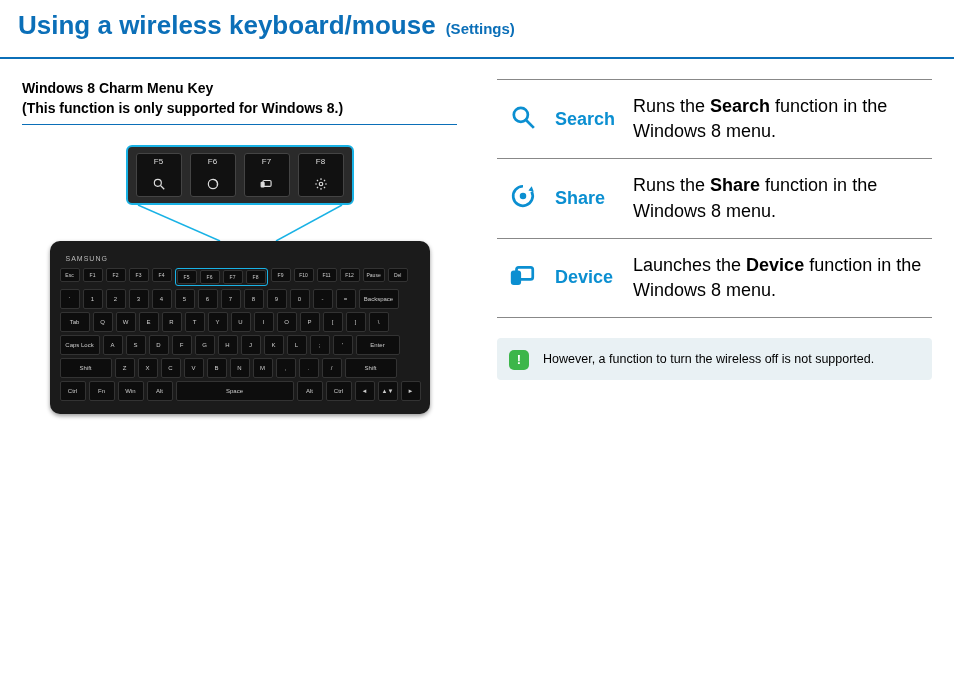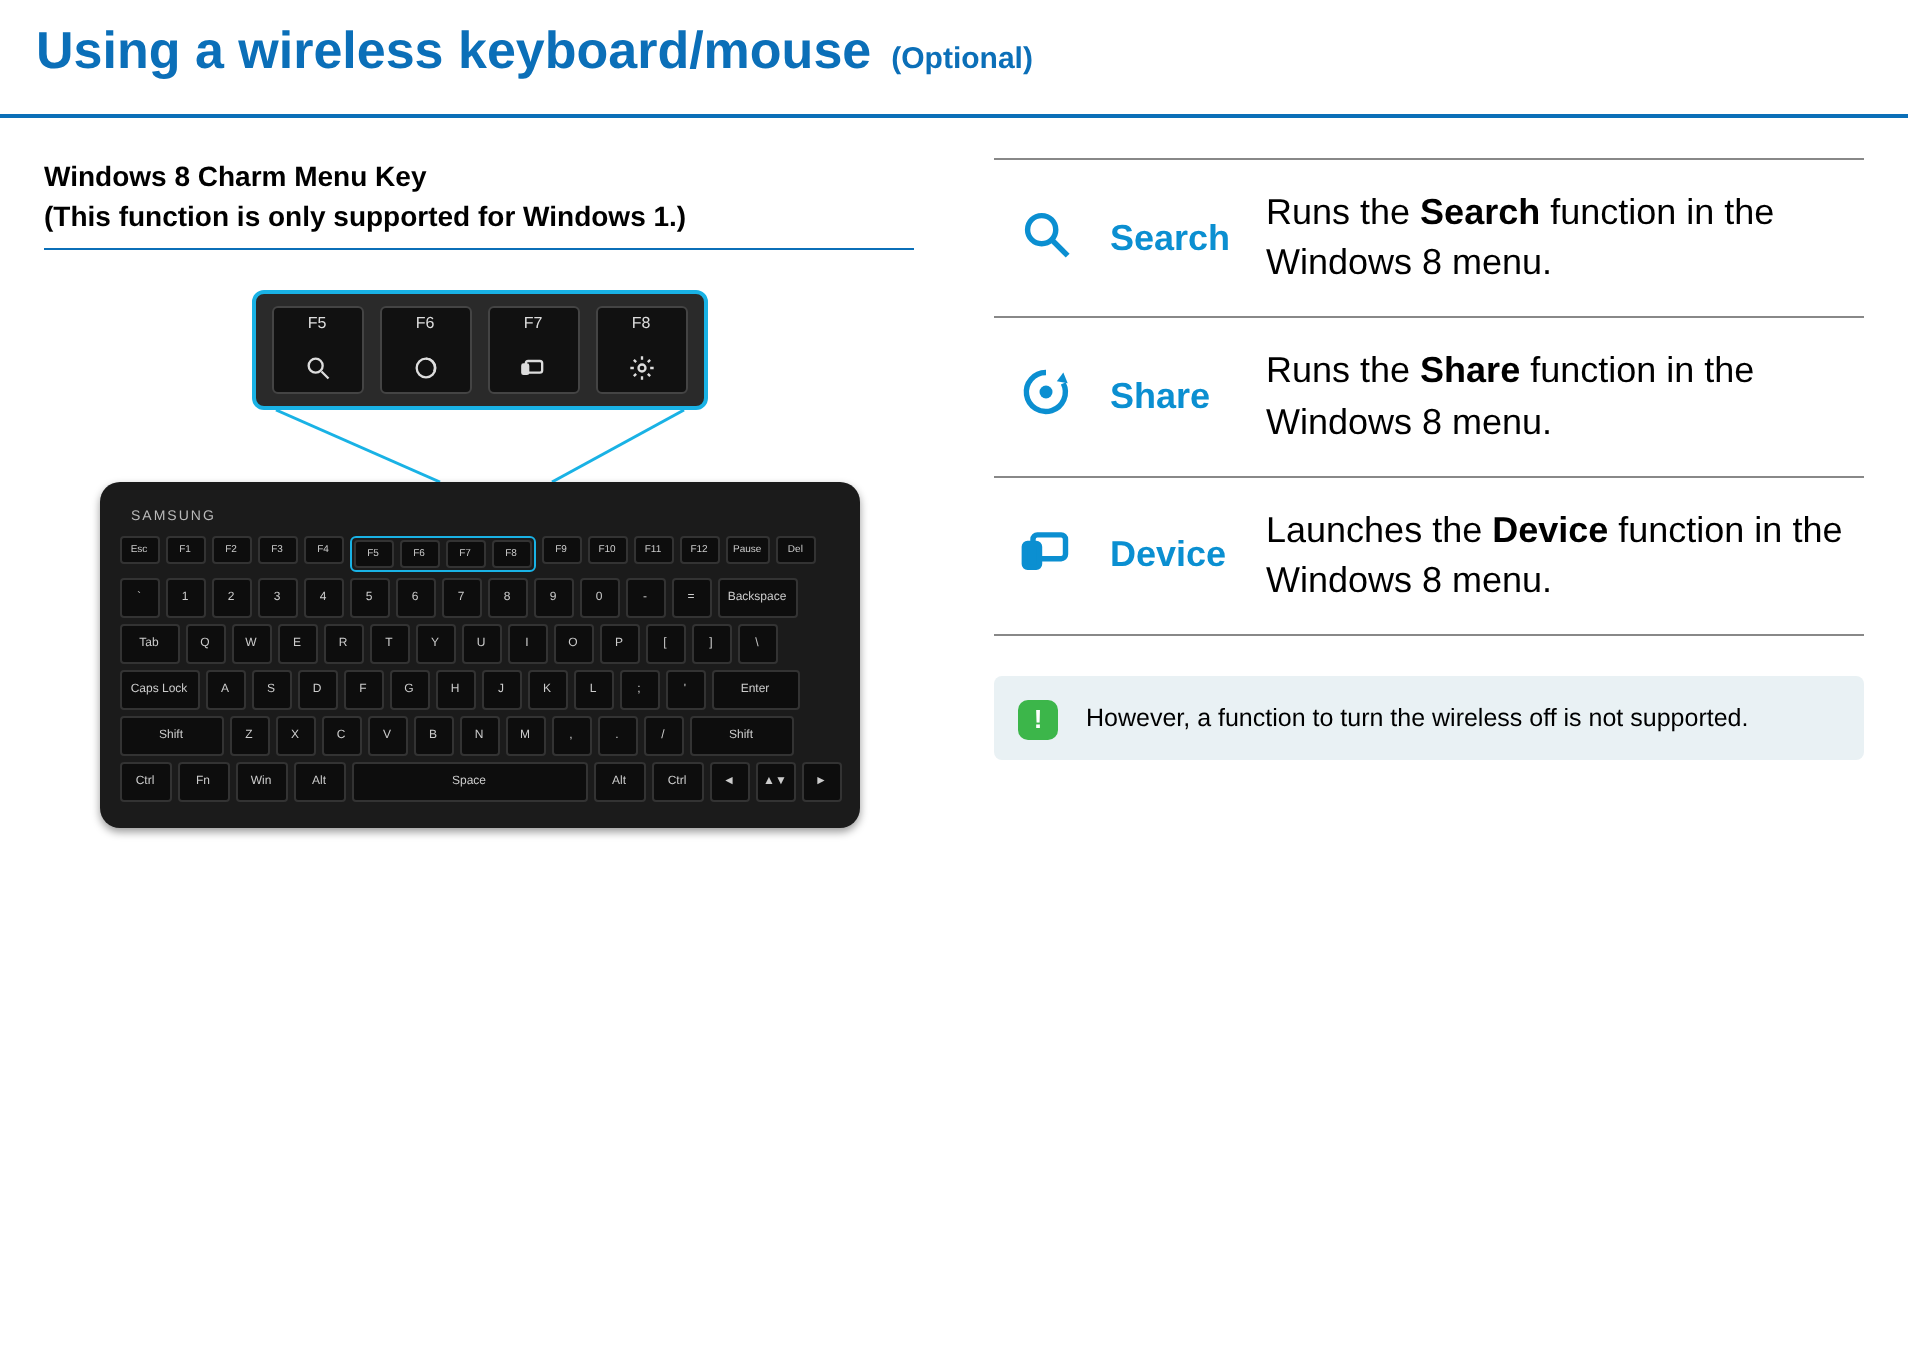--- a/index.html
+++ b/index.html
@@ -102,29 +102,29 @@
     color: #fff; font-weight: 900; font-size: 13px;
     display: flex; align-items: center; justify-content: center;
   }
 </style>
 </head>
 <body>
 
 <div class="header-bar">
   <div class="title-group">
     <span class="page-title">Using a wireless keyboard/mouse</span>
-    <span class="page-subtitle">(Optional)</span>
+    <span class="page-subtitle">(Settings)</span>
   </div>
 </div>
 
 <div class="columns">
   <div class="col">
     <div class="section-heading">
       <div>Windows 8 Charm Menu Key</div>
-      <div>(This function is only supported for Windows 1.)</div>
+      <div>(This function is only supported for Windows 8.)</div>
     </div>
 
     <div class="kb-wrap">
 
       <div class="callout">
         <div class="ckey">
           <span>F5</span>
           <span class="glyph">
             <svg viewBox="0 0 24 24" width="14" height="14" fill="none" stroke="#ddd" stroke-width="2">
                 <circle cx="10" cy="10" r="6"></circle>

